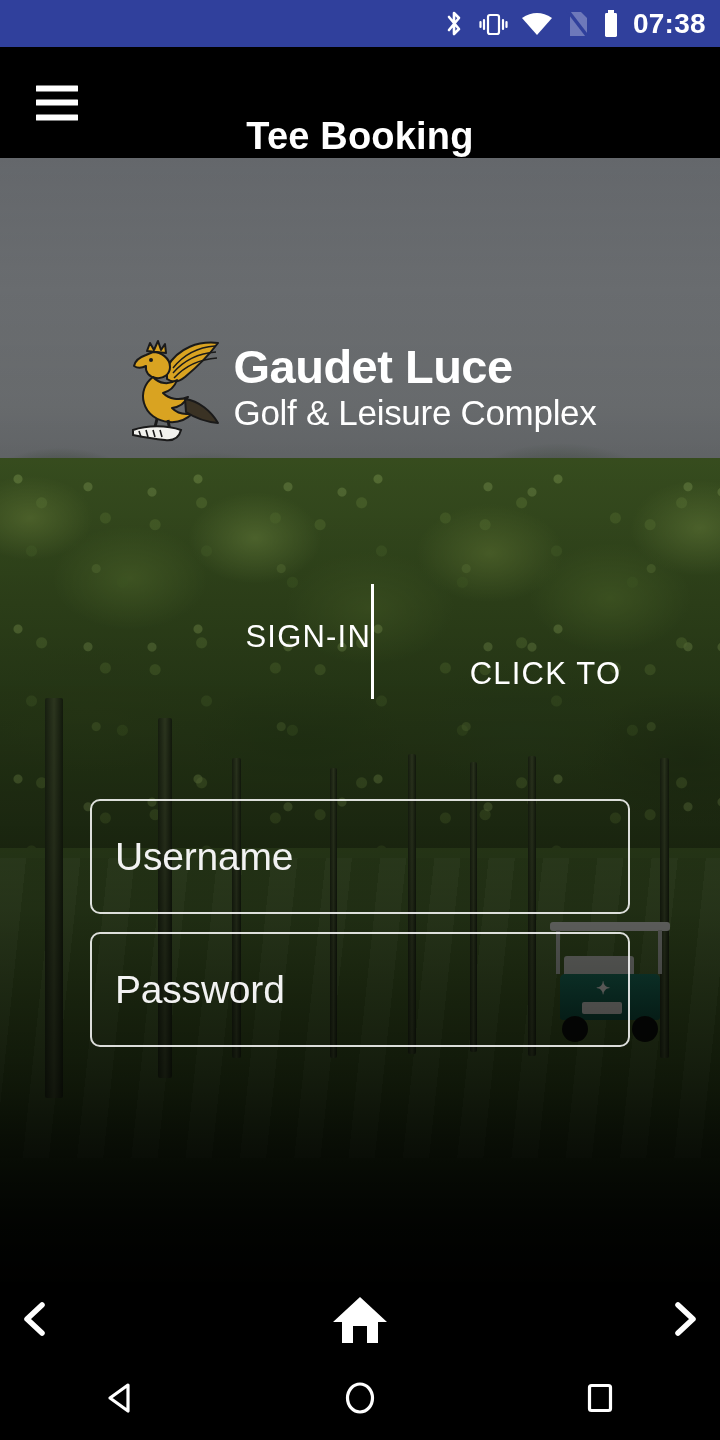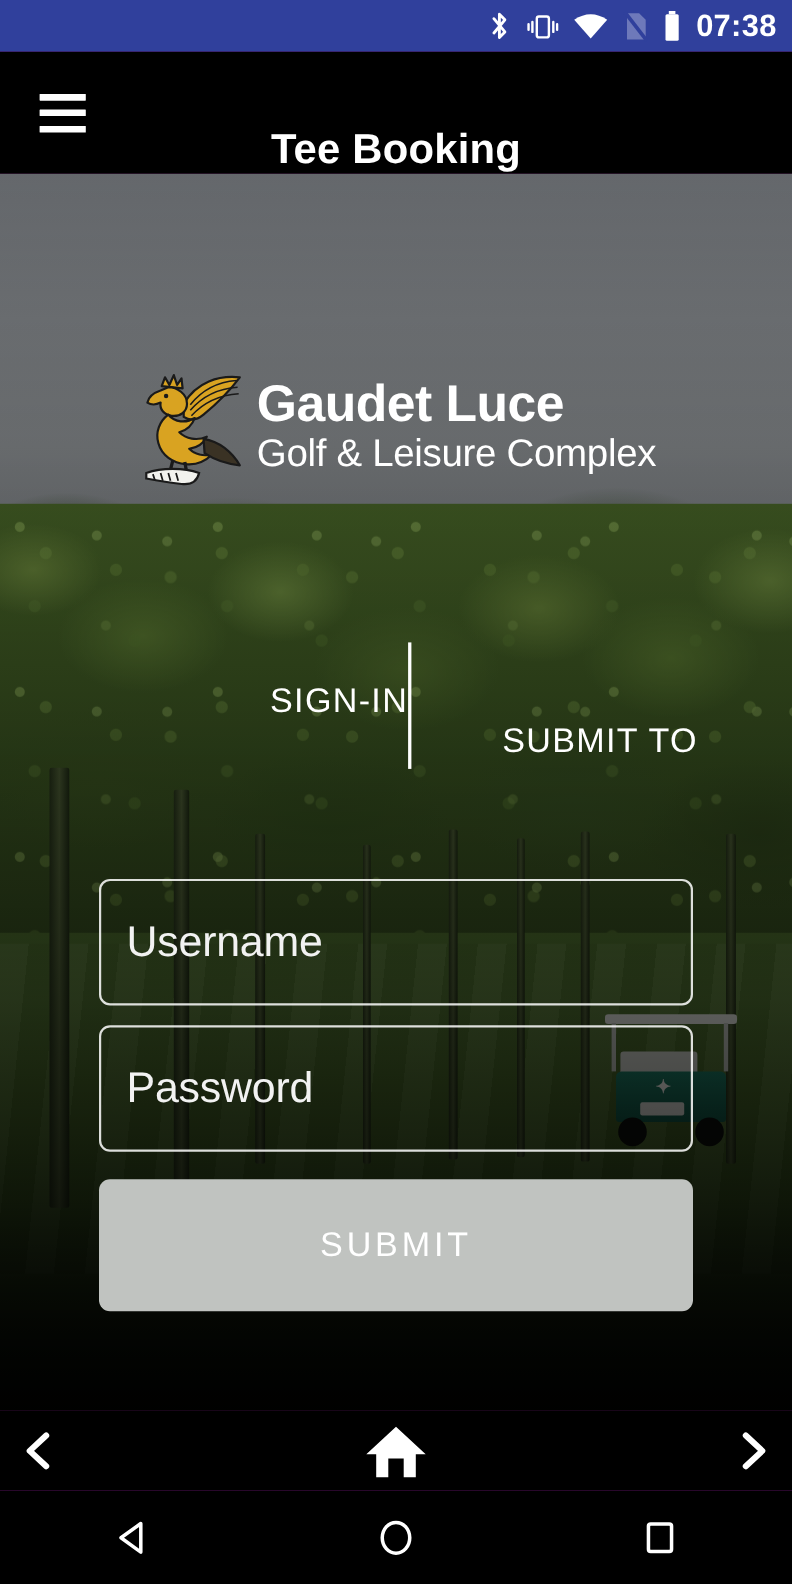--- a/index.html
+++ b/index.html
@@ -360,33 +360,32 @@
       <div class="logo-text">
         <div class="logo-name">Gaudet Luce</div>
         <div class="logo-sub">Golf &amp; Leisure Complex</div>
       </div>
     </div>
 
     <div class="auth-row">
       <div class="auth-signin">SIGN-IN</div>
       <div class="auth-divider"></div>
       <div class="auth-register">
-        <span>SUBMIT TO</span>
+        <span>CLICK TO</span>
       </div>
     </div>
 
     <div class="field field-username">
       <div class="field-text">Username</div>
     </div>
 
     <div class="field field-password">
       <div class="field-text">Password</div>
     </div>
 
-    <div class="submit-btn">SUBMIT</div>
 
   </div>
 
   <div class="bottom-nav">
     <div class="nav-btn">
       <svg width="44" height="44" viewBox="0 0 44 44">
         <path d="M28 8 L13 22 L28 36" fill="none" stroke="#fff" stroke-width="5.5" stroke-linecap="round" stroke-linejoin="round"></path>
       </svg>
     </div>
     <div class="nav-btn">

